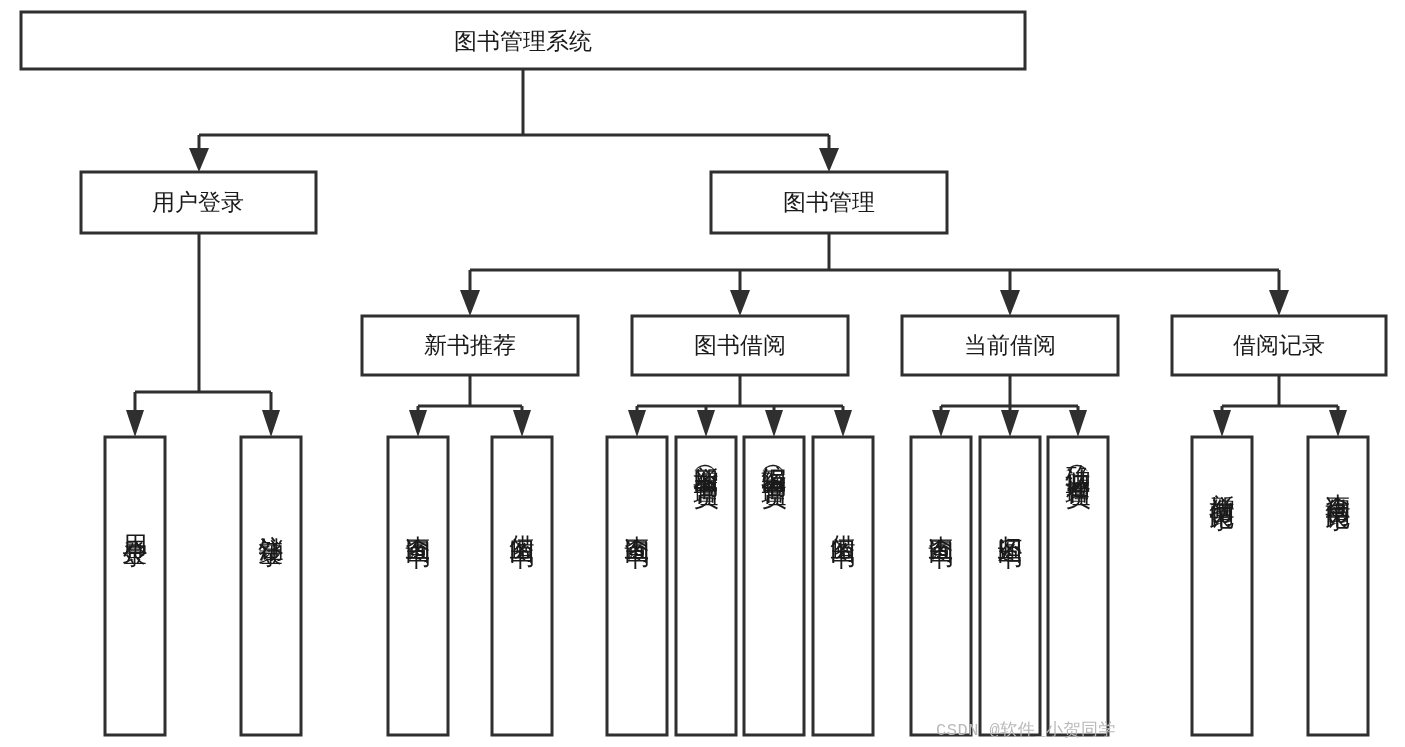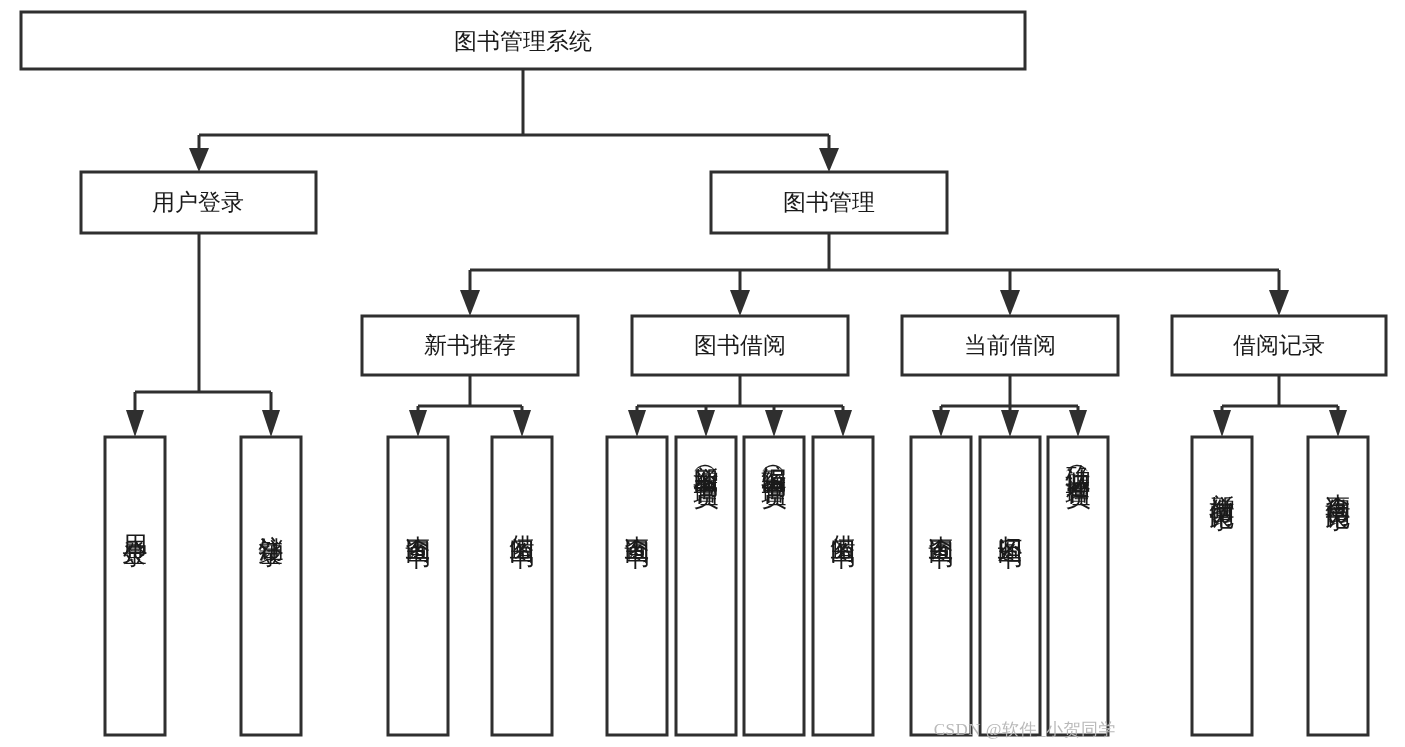--- a/index.html
+++ b/index.html
@@ -62,21 +62,21 @@
     font-size: 25px;
     line-height: 1;
     letter-spacing: 3px;
     color: #1a1a1a;
     white-space: nowrap;
   }
   .watermark {
     position: absolute;
     right: 12px;
     bottom: 6px;
-    font-family: Liberation Serif, serif;
+    font-family: Liberation Mono, monospace;
     font-size: 17px;
     color: #b9b9b9;
     letter-spacing: 0.5px;
     white-space: nowrap;
   }
 </style>
 </head>
 <body>
 
 <div id="diagram-root">

